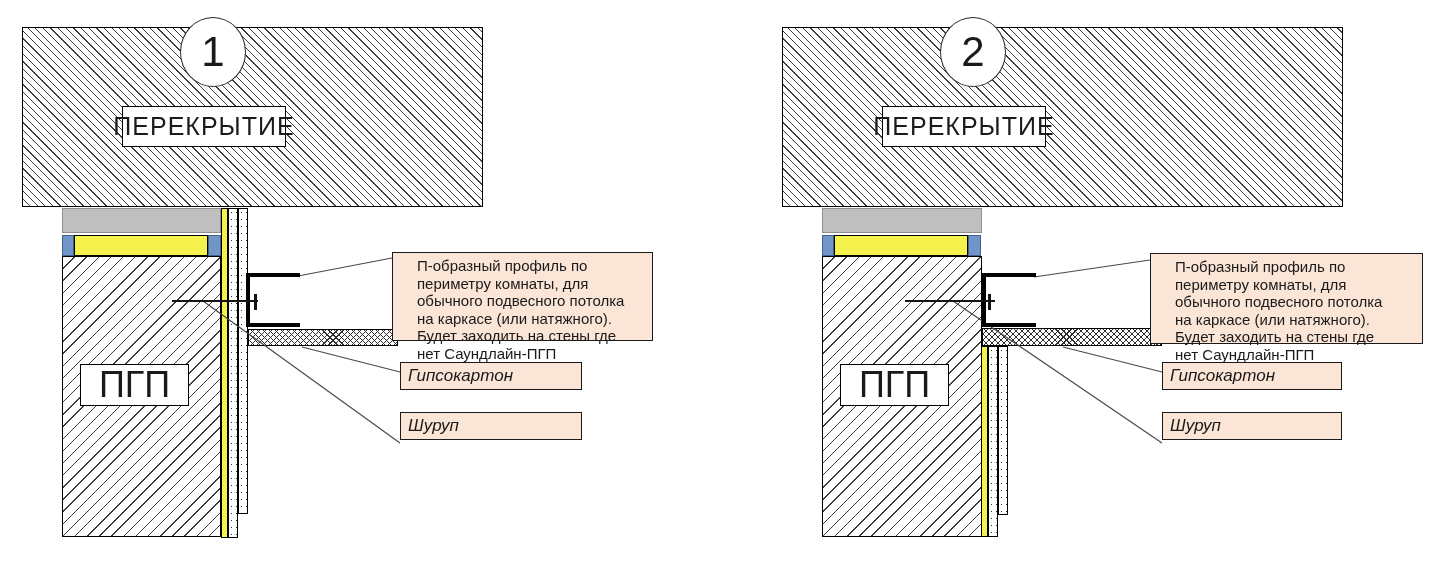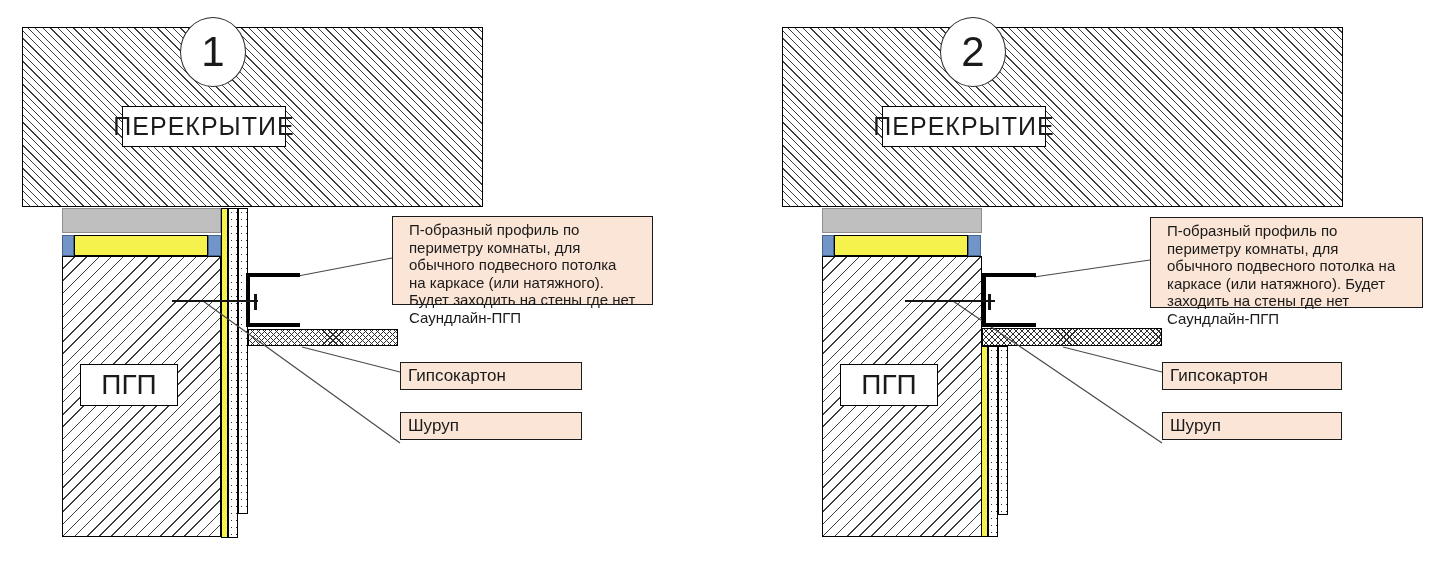--- a/index.html
+++ b/index.html
@@ -41,22 +41,22 @@
   .blue-r { left:208px; top:235px; width:13px; height:21px; background:#7195c8; border:1px solid #44618c; }
 
   
   .wall {
     left:62px; top:256px; height:281px; background:#fff; border:1px solid #000;
     background-image: repeating-linear-gradient(135deg, transparent 0 7.6px, #3d3d3d 7.6px 8.6px);
   }
   .g1 .wall { width:159px; }
   .g2 .wall { width:160px; }
   .wall-label {
-    left:80px; top:364px; width:98px; height:42px; background:#fff; border:1px solid #000;
-    display:flex; align-items:center; justify-content:center; font-size:28px; z-index:5;
+    left:80px; top:364px; width:109px; height:42px; background:#fff; border:1px solid #000;
+    display:flex; align-items:center; justify-content:center; font-size:36px; z-index:5;
   }
 
   
   .glue { width:7px; background:#f5f24e; border:1px solid #000; }
   .gb   { width:10px; background:#fff; border:1px solid #000;
           background-image: radial-gradient(circle, #333 0.8px, transparent 1px);
           background-size:5px 7px; }
   .g1 .glue { left:221px; top:208px; height:330px; }
   .g1 .gb1  { left:228px; top:208px; height:330px; }
   .g1 .gb2  { left:238px; top:208px; height:306px; }
@@ -86,27 +86,27 @@
     background-image:
       repeating-linear-gradient(45deg,  transparent 0 3.4px, #2e2e2e 3.4px 4.2px),
       repeating-linear-gradient(135deg, transparent 0 3.4px, #2e2e2e 3.4px 4.2px);
   }
   .g1 .xstrip { left:248px; top:329px; width:150px; height:17px; }
   .g2 .xstrip { left:222px; top:328px; width:180px; height:18px; }
 
   
   .callout {
     background:#fbe5d6; border:1px solid #1a1a1a; z-index:5;
-    font-size:15px; line-height:1.17; padding:4px 16px;
+    font-size:15px; line-height:1.17; padding:4px 24px;margin-top:36px;
   }
   .g1 .callout { left:392px; top:216px; width:261px; height:89px; }
   .g2 .callout { left:390px; top:217px; width:273px; height:91px; }
   .label-box {
     background:#fbe5d6; border:1px solid #1a1a1a; z-index:5; height:28px;
-    display:flex; align-items:center; padding-left:7px; font-size:17px;
+    display:flex; align-items:center; padding-left:7px; font-size:17px;font-style:italic;
   }
   .gips   { top:362px; }
   .shurup { top:412px; }
   .g1 .label-box { left:400px; width:182px; }
   .g2 .label-box { left:402px; width:180px; }
 
   
   .leaders { position:absolute; left:0; top:0; width:1432px; height:564px; z-index:3; }
   .leaders line { stroke:#4a4a4a; stroke-width:1.2; }
 </style>

